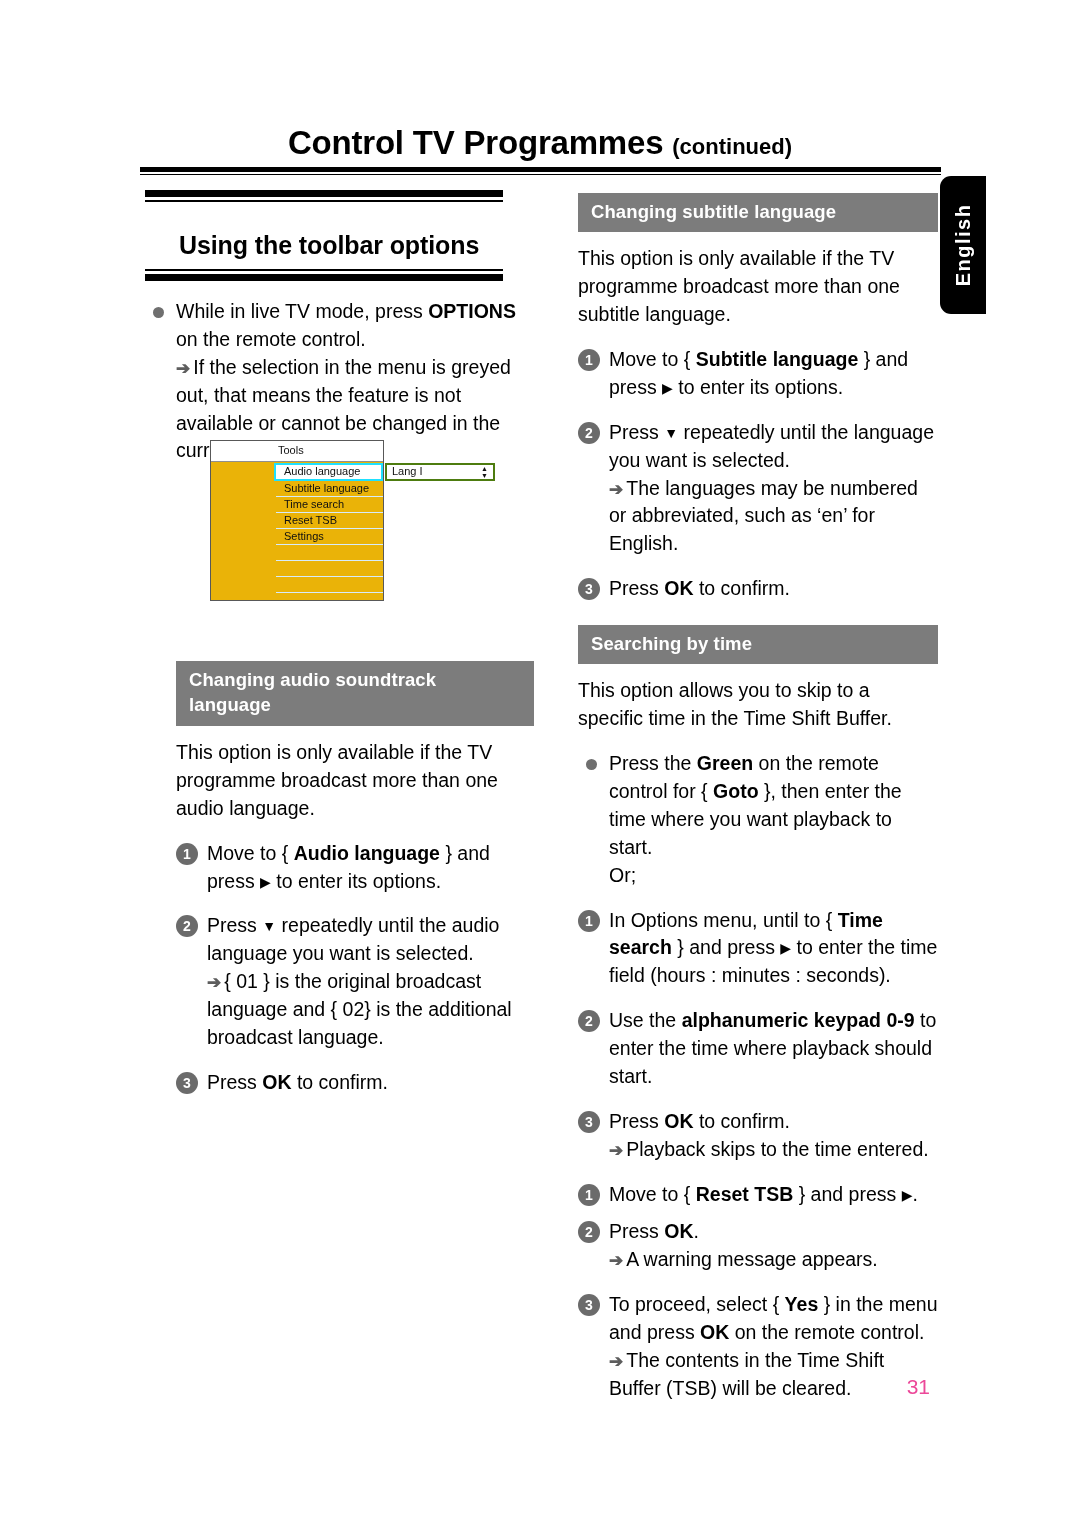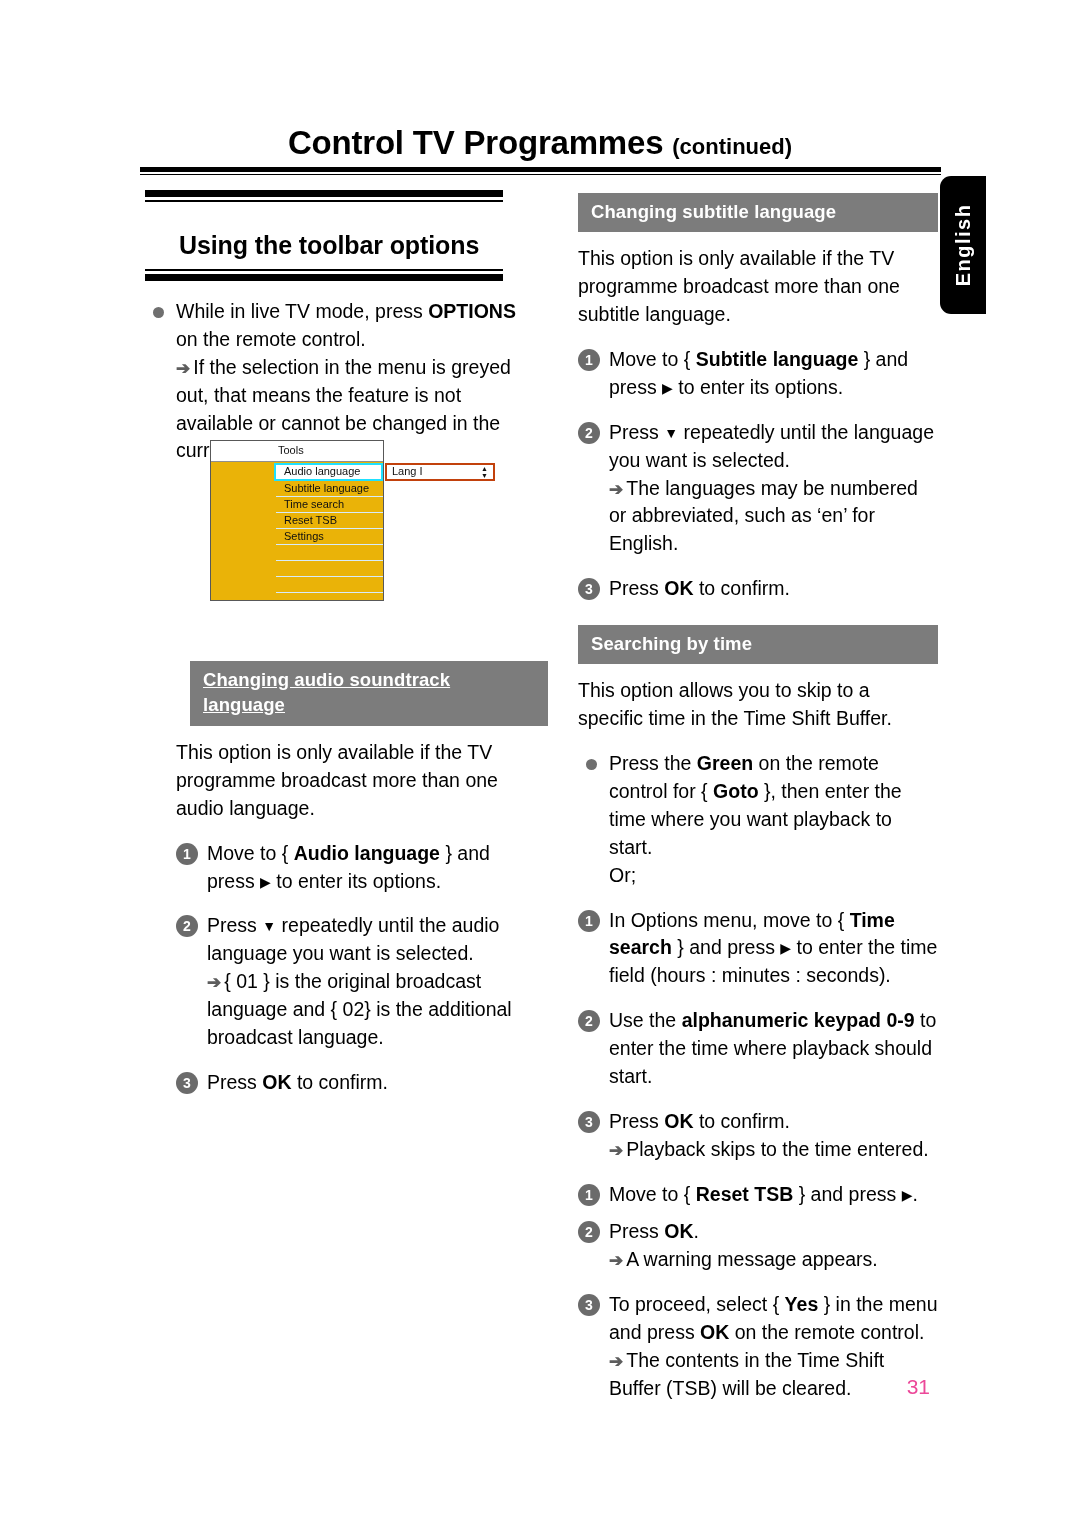--- a/index.html
+++ b/index.html
@@ -82,21 +82,21 @@
   .sec-head {
     background: #7c7c7c;
     color: #ffffff;
     font-size: 18.5px;
     font-weight: bold;
     padding: 7px 0 8px 13px;
     line-height: 1.32;
     letter-spacing: 0.1px;
   }
   .sec-head.two-line { padding-bottom: 9px; }
-  .sh-left  { width: 345px; margin-left: 45px; text-decoration: underline; }
+  .sh-left  { width: 345px; margin-left: 31px; }
   .sh-right { width: 347px; }
 
   
   .para {
     font-size: 19.5px;
     line-height: 1.43;
     margin-top: 13px;
   }
   .indent-left { margin-left: 31px; }
   b, .b { font-weight: bold; }
@@ -202,21 +202,21 @@
     width: 109px;
   }
   .tv-row.sel .lbl { top: 0px; }
   .tv-value {
     position: absolute;
     left: 174px;
     top: 22px;
     width: 110px;
     height: 18px;
     background: #ffffff;
-    border: 2px solid #c2410c;
+    border: 2px solid #4d7c0f;
     box-sizing: border-box;
   }
   .tv-value .lbl {
     position: absolute;
     left: 5px; top: 0px;
     font-size: 11px;
     color: #101010;
     white-space: nowrap;
   }
   .tv-spin {
@@ -390,21 +390,21 @@
     <div class="para">This option allows you to skip to a specific time in the Time Shift Buffer.</div>
 
     <div class="bullet-item">
       <span class="bullet-dot"></span>
       <span>Press the </span><b>Green</b><span> on the remote control for { </span><b>Goto</b><span> }, then enter the time where you want playback to start.</span>
       <span class="sub-arrow">Or;</span>
     </div>
 
     <div class="step-item">
       <span class="step-num">1</span>
-      <span>In Options menu, move to { </span><b>Time search</b><span> } and press </span><span class="tri">▶</span><span> to enter the time field (hours : minutes : seconds).</span>
+      <span>In Options menu, until to { </span><b>Time search</b><span> } and press </span><span class="tri">▶</span><span> to enter the time field (hours : minutes : seconds).</span>
     </div>
 
     <div class="step-item">
       <span class="step-num">2</span>
       <span>Use the </span><b>alphanumeric keypad 0-9</b><span> to enter the time where playback should start.</span>
     </div>
 
     <div class="step-item">
       <span class="step-num">3</span>
       <span>Press </span><b>OK</b><span> to confirm.</span>

